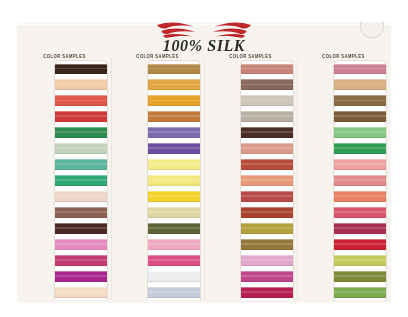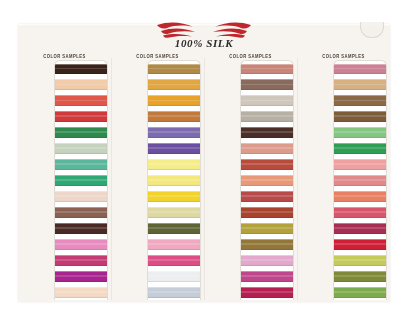--- a/index.html
+++ b/index.html
@@ -20,21 +20,21 @@
   
   #header{position:absolute;left:0;top:0;width:372px;height:34px;}
   #logo{
     position:absolute;left:50%;top:-5px;transform:translateX(-50%);
     width:130px;height:22px;
   }
   #brandline{
     position:absolute;left:50%;top:13px;transform:translateX(-50%);
     font-family:"Liberation Serif",serif;
     font-style:italic;font-weight:bold;
-    font-size:11px;letter-spacing:.6px;color:#2b2b2b;
+    font-size:16px;letter-spacing:.6px;color:#2b2b2b;
     white-space:nowrap;
     text-align:center;
   }
   #corner-mark{
     position:absolute;right:6px;top:-2px;width:22px;height:15px;
     border-radius:0 0 11px 11px;
     border:1px solid #d8d3cb;border-top:none;
     background:#f4f1ec;opacity:.8;
   }
   

